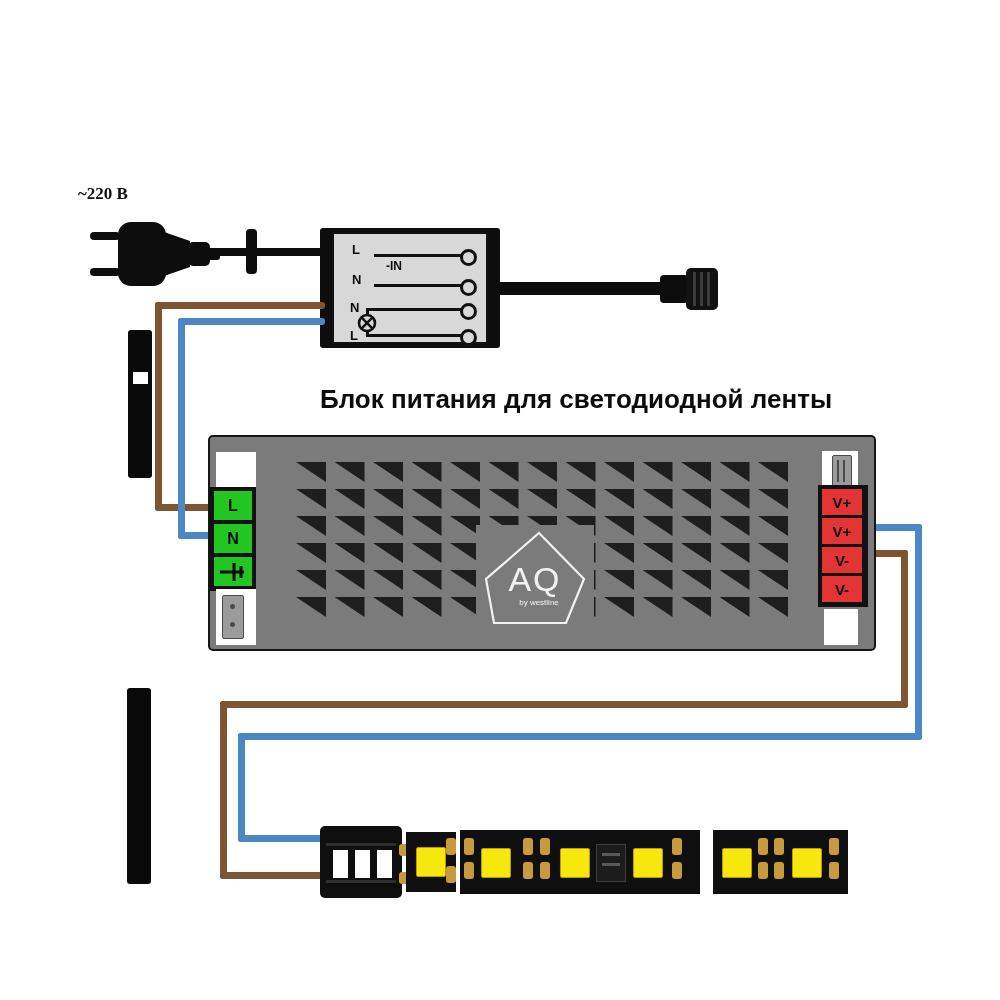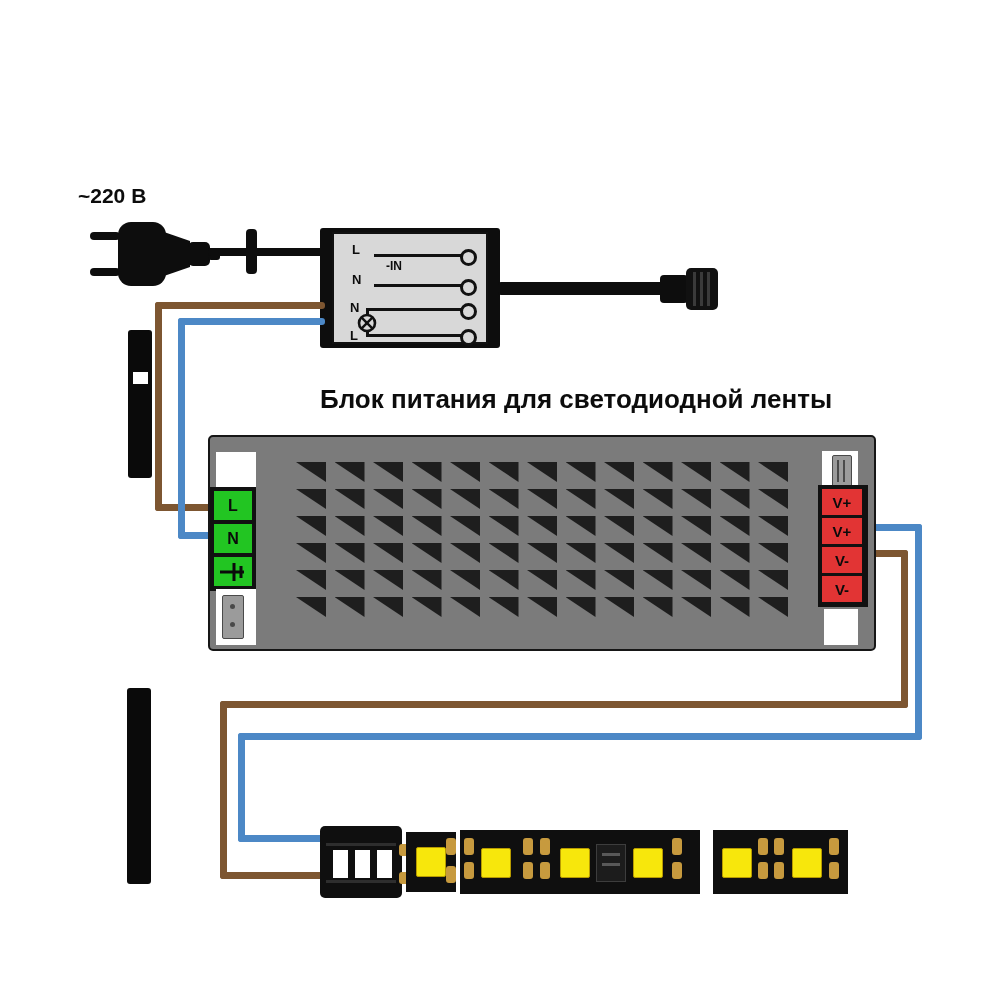--- a/index.html
+++ b/index.html
@@ -22,21 +22,21 @@
   .ledchip{position:absolute;width:28px;height:28px;background:#f7e70c;border:1px solid #b89b00;border-radius:2px;}
   .window{position:absolute;width:15px;height:28px;background:#fff;}
   .whitecut{position:absolute;background:#fff;}
 </style>
 </head>
 <body>
 
 <div id="canvas">
 
 
-  <div class="lbl" style="left:78px;top:184px;font-size:21px;">~220 В</div>
+  <div class="lbl" style="left:78px;top:184px;font-size:17px;font-family:Liberation Serif, serif;">~220 В</div>
 
   <svg class="abs" style="left:90px;top:216px;" width="130" height="76" viewBox="0 0 130 76">
     <rect x="0" y="16" width="30" height="8" rx="4" fill="#0d0d0d"></rect>
     <rect x="0" y="52" width="30" height="8" rx="4" fill="#0d0d0d"></rect>
     <rect x="28" y="6" width="48" height="64" rx="13" fill="#0d0d0d"></rect>
     <polygon points="74,16 100,25 100,51 74,60" fill="#0d0d0d"></polygon>
     <rect x="98" y="26" width="22" height="24" rx="5" fill="#0d0d0d"></rect>
     <rect x="118" y="32" width="12" height="12" rx="3" fill="#0d0d0d"></rect>
   </svg>
 
@@ -172,20 +172,27 @@
         <div class="vent" style="left: 278.5px; top: 160px;"></div>
         <div class="vent" style="left: 317px; top: 160px;"></div>
         <div class="vent" style="left: 355.5px; top: 160px;"></div>
         <div class="vent" style="left: 394px; top: 160px;"></div>
         <div class="vent" style="left: 432.5px; top: 160px;"></div>
         <div class="vent" style="left: 471px; top: 160px;"></div>
         <div class="vent" style="left: 509.5px; top: 160px;"></div>
         <div class="vent" style="left: 548px; top: 160px;"></div>
       </div>
 
+    <div class="abs" style="left:266px;top:88px;width:118px;height:120px;background:#7b7b7b;">
+      <svg class="abs" style="left:6px;top:4px;" width="106" height="104" viewBox="0 0 106 104">
+        <polygon points="57,4 102,50 84,94 12,94 4,50" fill="none" stroke="#f2f2f2" stroke-width="2.2"></polygon>
+        <text x="53" y="62" text-anchor="middle" fill="#f2f2f2" font-size="34" font-family="Liberation Sans, sans-serif" letter-spacing="2">AQ</text>
+        <text x="57" y="76" text-anchor="middle" fill="#f2f2f2" font-size="8" font-family="Liberation Sans, sans-serif">by westline</text>
+      </svg>
+    </div>
 
     <div class="whitecut" style="left:6px;top:15px;width:40px;height:37px;"></div>
     <div class="abs" style="left:0px;top:50px;width:46px;height:104px;background:#111;"></div>
     <div class="greencell" style="left:4px;top:54px;">
         <span>L</span>
       </div>
     <div class="greencell" style="left:4px;top:87px;">
         <span>N</span>
       </div>
     <div class="greencell" style="left:4px;top:120px;">

